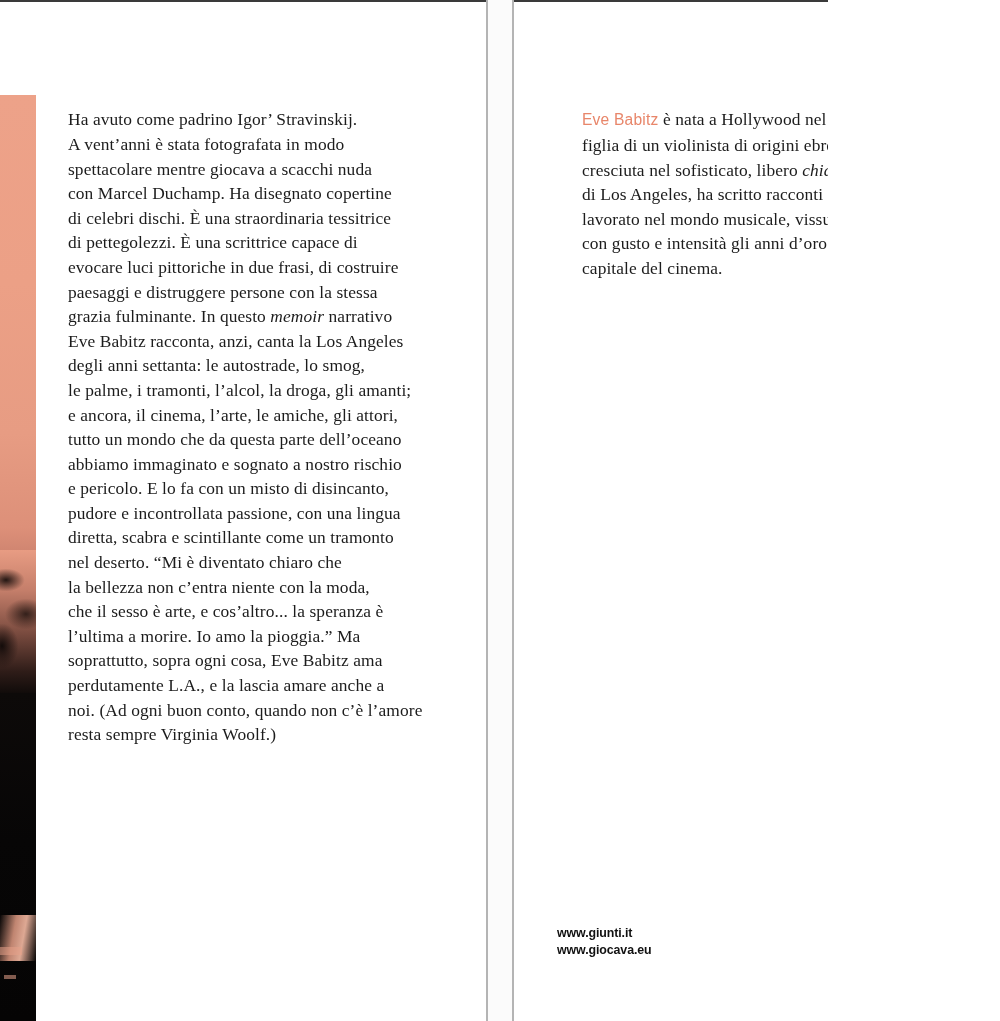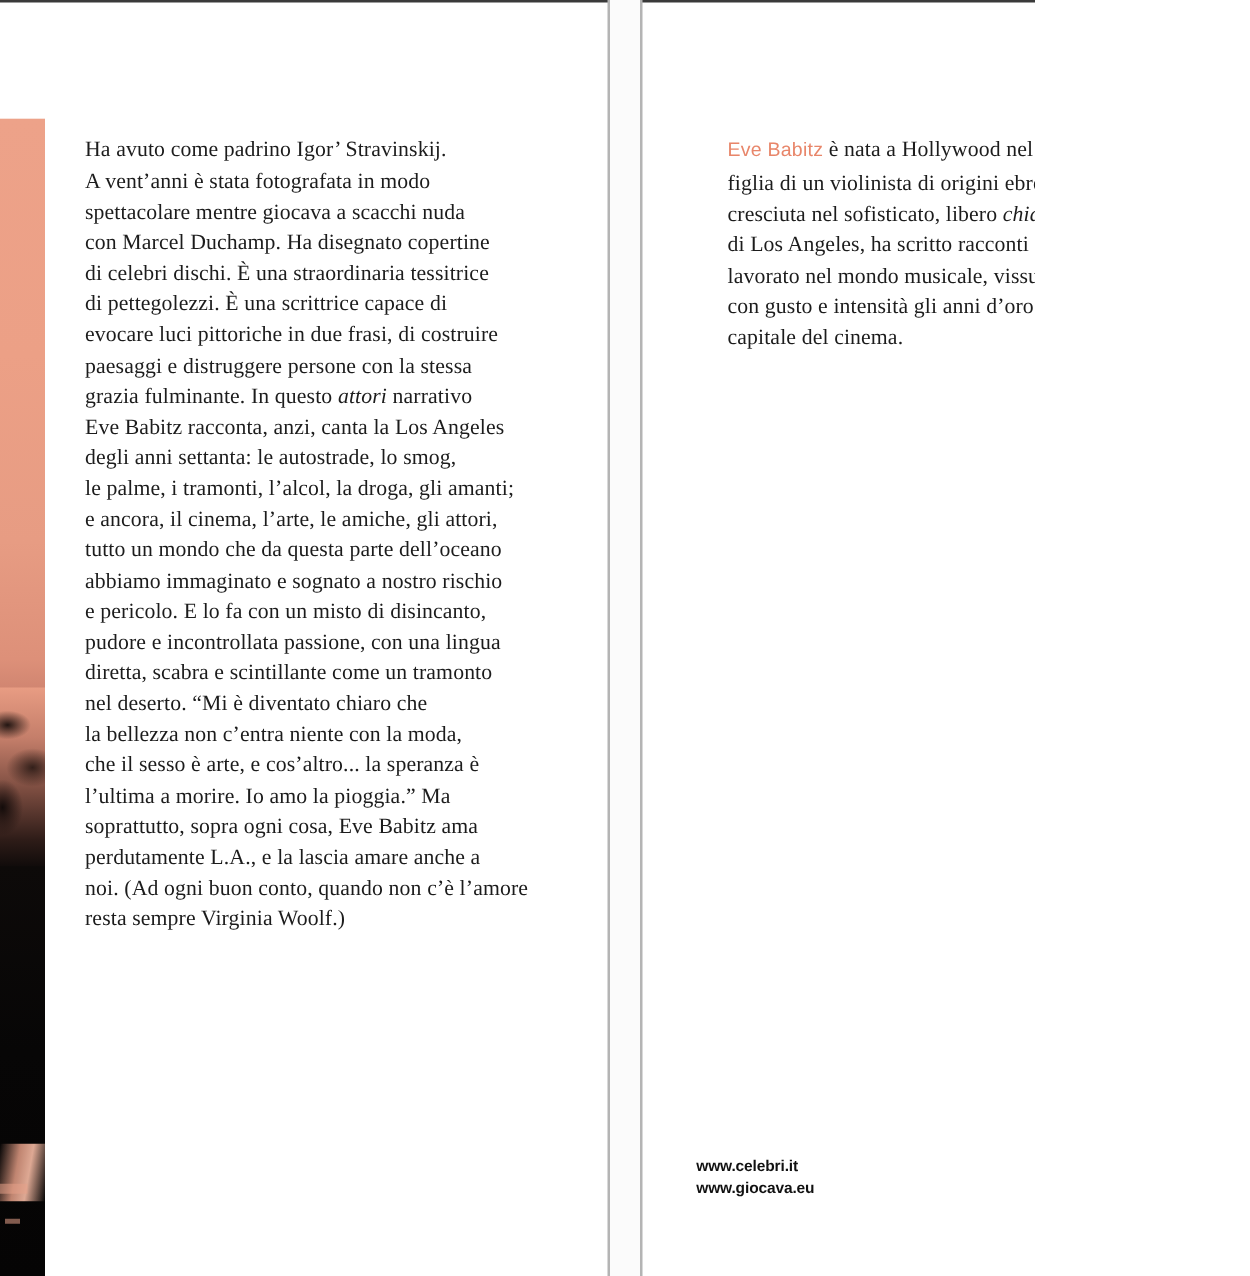--- a/index.html
+++ b/index.html
@@ -221,21 +221,21 @@
 
   <div id="blurb-column">
     <p class="body-copy"><span>Ha avuto come padrino Igor’ Stravinskij.
 A vent’anni è stata fotografata in modo
 spettacolare mentre giocava a scacchi nuda
 con Marcel Duchamp. Ha disegnato copertine
 di celebri dischi. È una straordinaria tessitrice
 di pettegolezzi. È una scrittrice capace di
 evocare luci pittoriche in due frasi, di costruire
 paesaggi e distruggere persone con la stessa
-grazia fulminante. In questo </span><em>attori</em><span> narrativo
+grazia fulminante. In questo </span><em>memoir</em><span> narrativo
 Eve Babitz racconta, anzi, canta la Los Angeles
 degli anni settanta: le autostrade, lo smog,
 le palme, i tramonti, l’alcol, la droga, gli amanti;
 e ancora, il cinema, l’arte, le amiche, gli attori,
 tutto un mondo che da questa parte dell’oceano
 abbiamo immaginato e sognato a nostro rischio
 e pericolo. E lo fa con un misto di disincanto,
 pudore e incontrollata passione, con una lingua
 diretta, scabra e scintillante come un tramonto
 nel deserto. “Mi è diventato chiaro che
@@ -253,21 +253,21 @@
 figlia di un violinista di origini ebree russe,
 cresciuta nel sofisticato, libero </span><em>chiaro</em><span> artistico
 di Los Angeles, ha scritto racconti e articoli,
 lavorato nel mondo musicale, vissuto
 con gusto e intensità gli anni d’oro della
 capitale del cinema.</span></p>
   </div>
 
   <div id="publisher-block">
     <div id="publisher-urls">
-      <div>www.celebri.it</div>
+      <div>www.giunti.it</div>
       <div>www.giocava.eu</div>
     </div>
   </div>
 
   <div id="credits">
     <div class="line">Fotografia di copertina: © Annie Leibovitz / Trunk Archive.</div>
     <div class="line">Progetto grafico: Polystudio.net</div>
   </div>
 
 </div>

